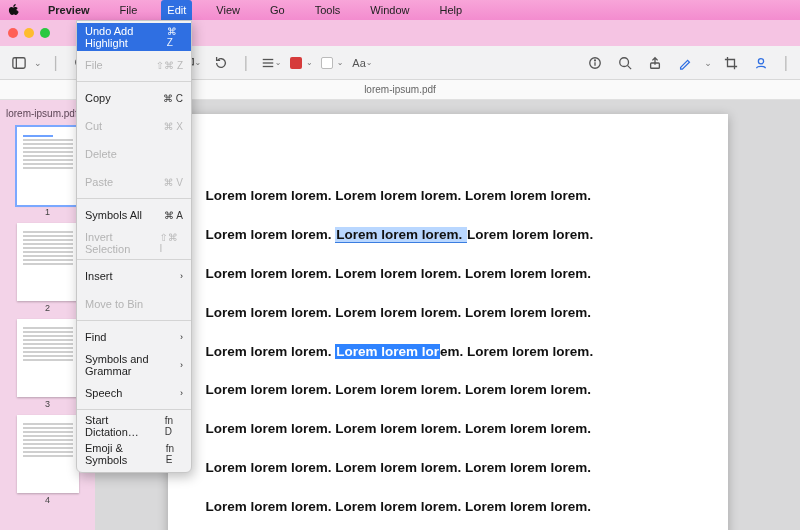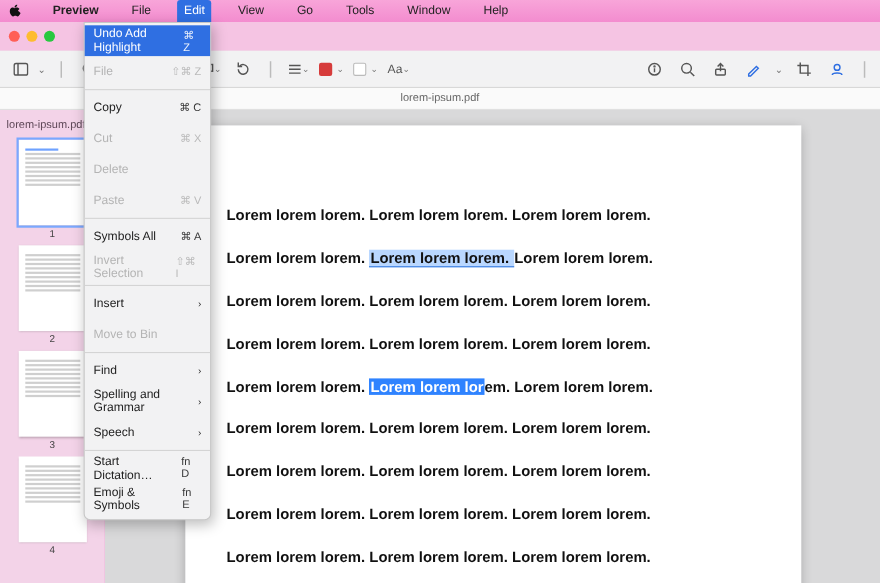--- a/index.html
+++ b/index.html
@@ -102,21 +102,21 @@
     </div>
   <div class="dd-item dis">
       <span>Move to Bin</span>
     </div>
   <div class="dd-sep"></div>
   <div class="dd-item">
       <span>Find</span>
       <span class="arrow">›</span>
     </div>
   <div class="dd-item">
-      <span>Spelling and Grammar</span>
+      <span>Symbols and Grammar</span>
       <span class="arrow">›</span>
     </div>
   <div class="dd-item">
       <span>Speech</span>
       <span class="arrow">›</span>
     </div>
   <div class="dd-sep"></div>
   <div class="dd-item">
       <span>Start Dictation…</span>
       <span class="k">fn D</span>

